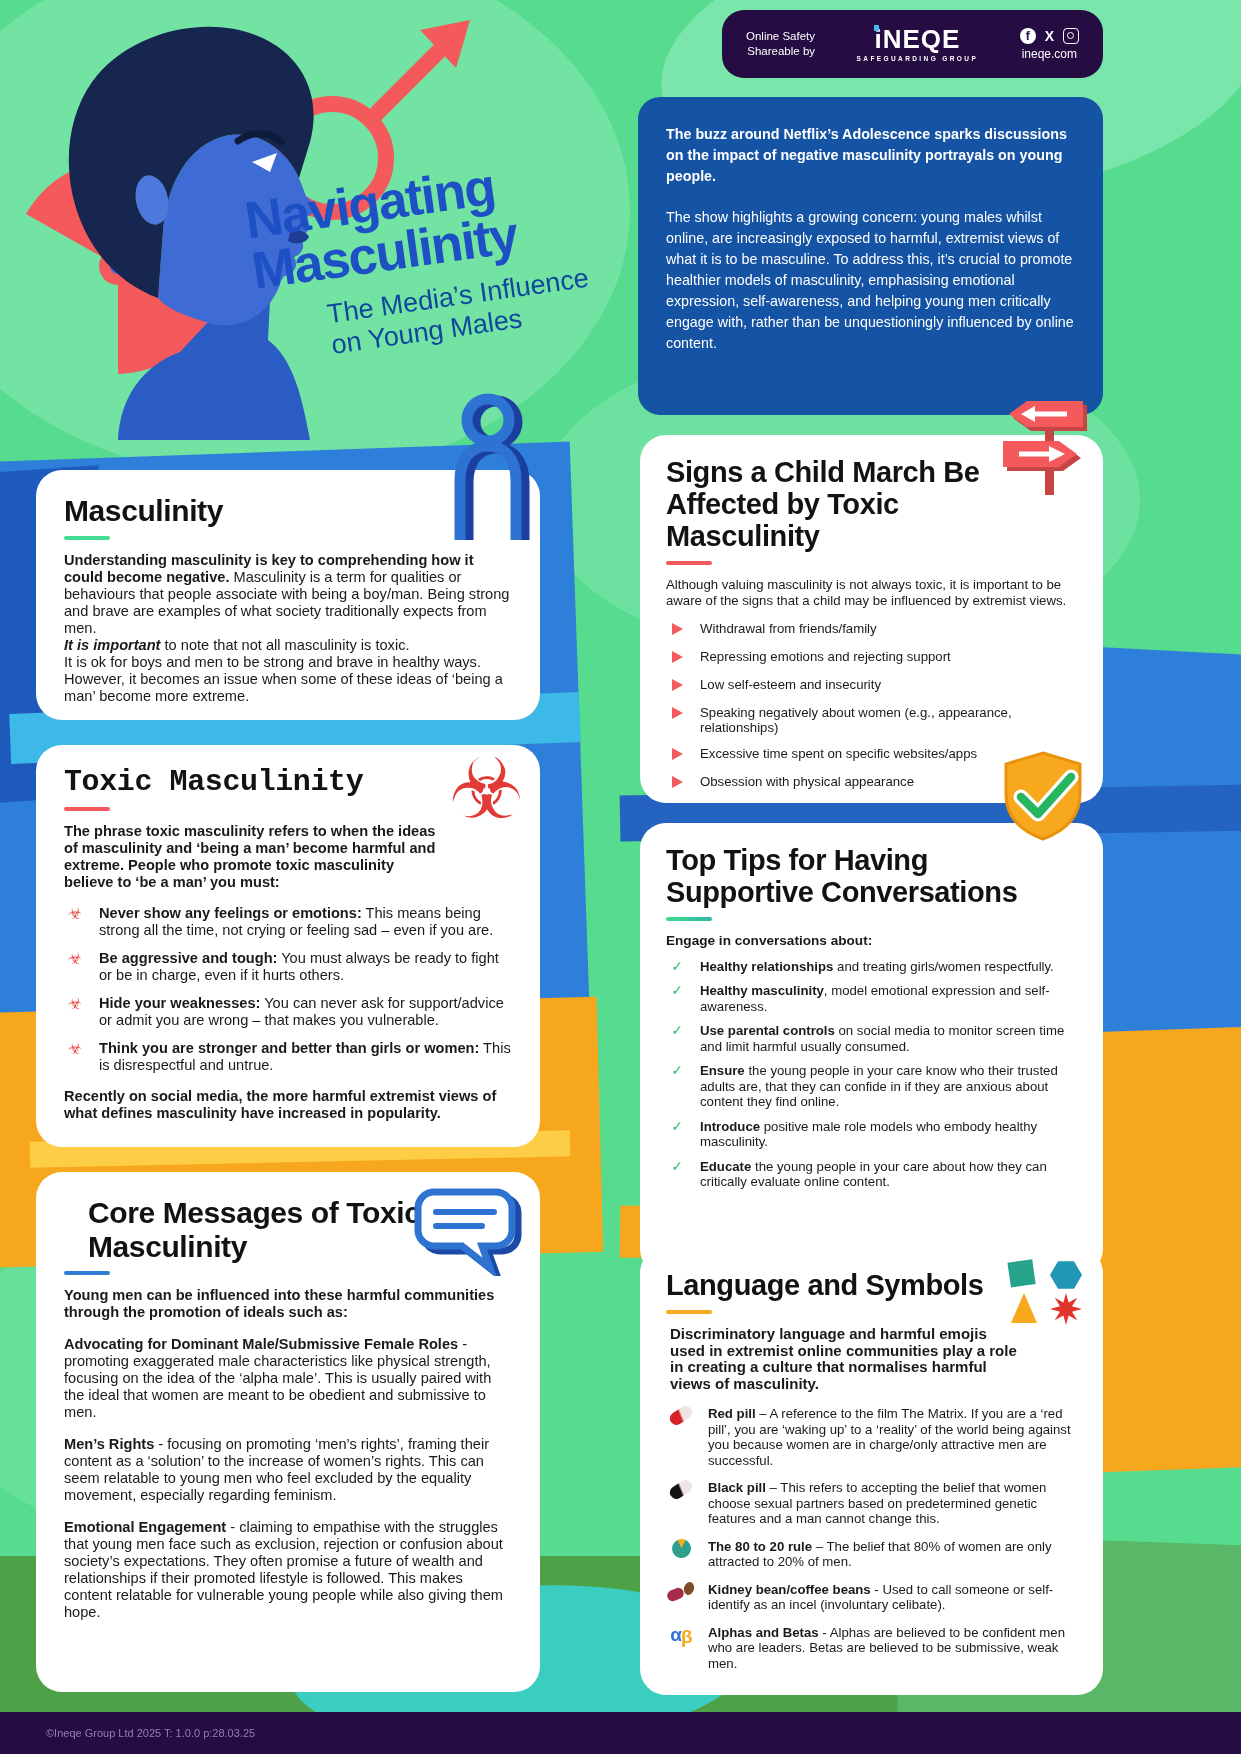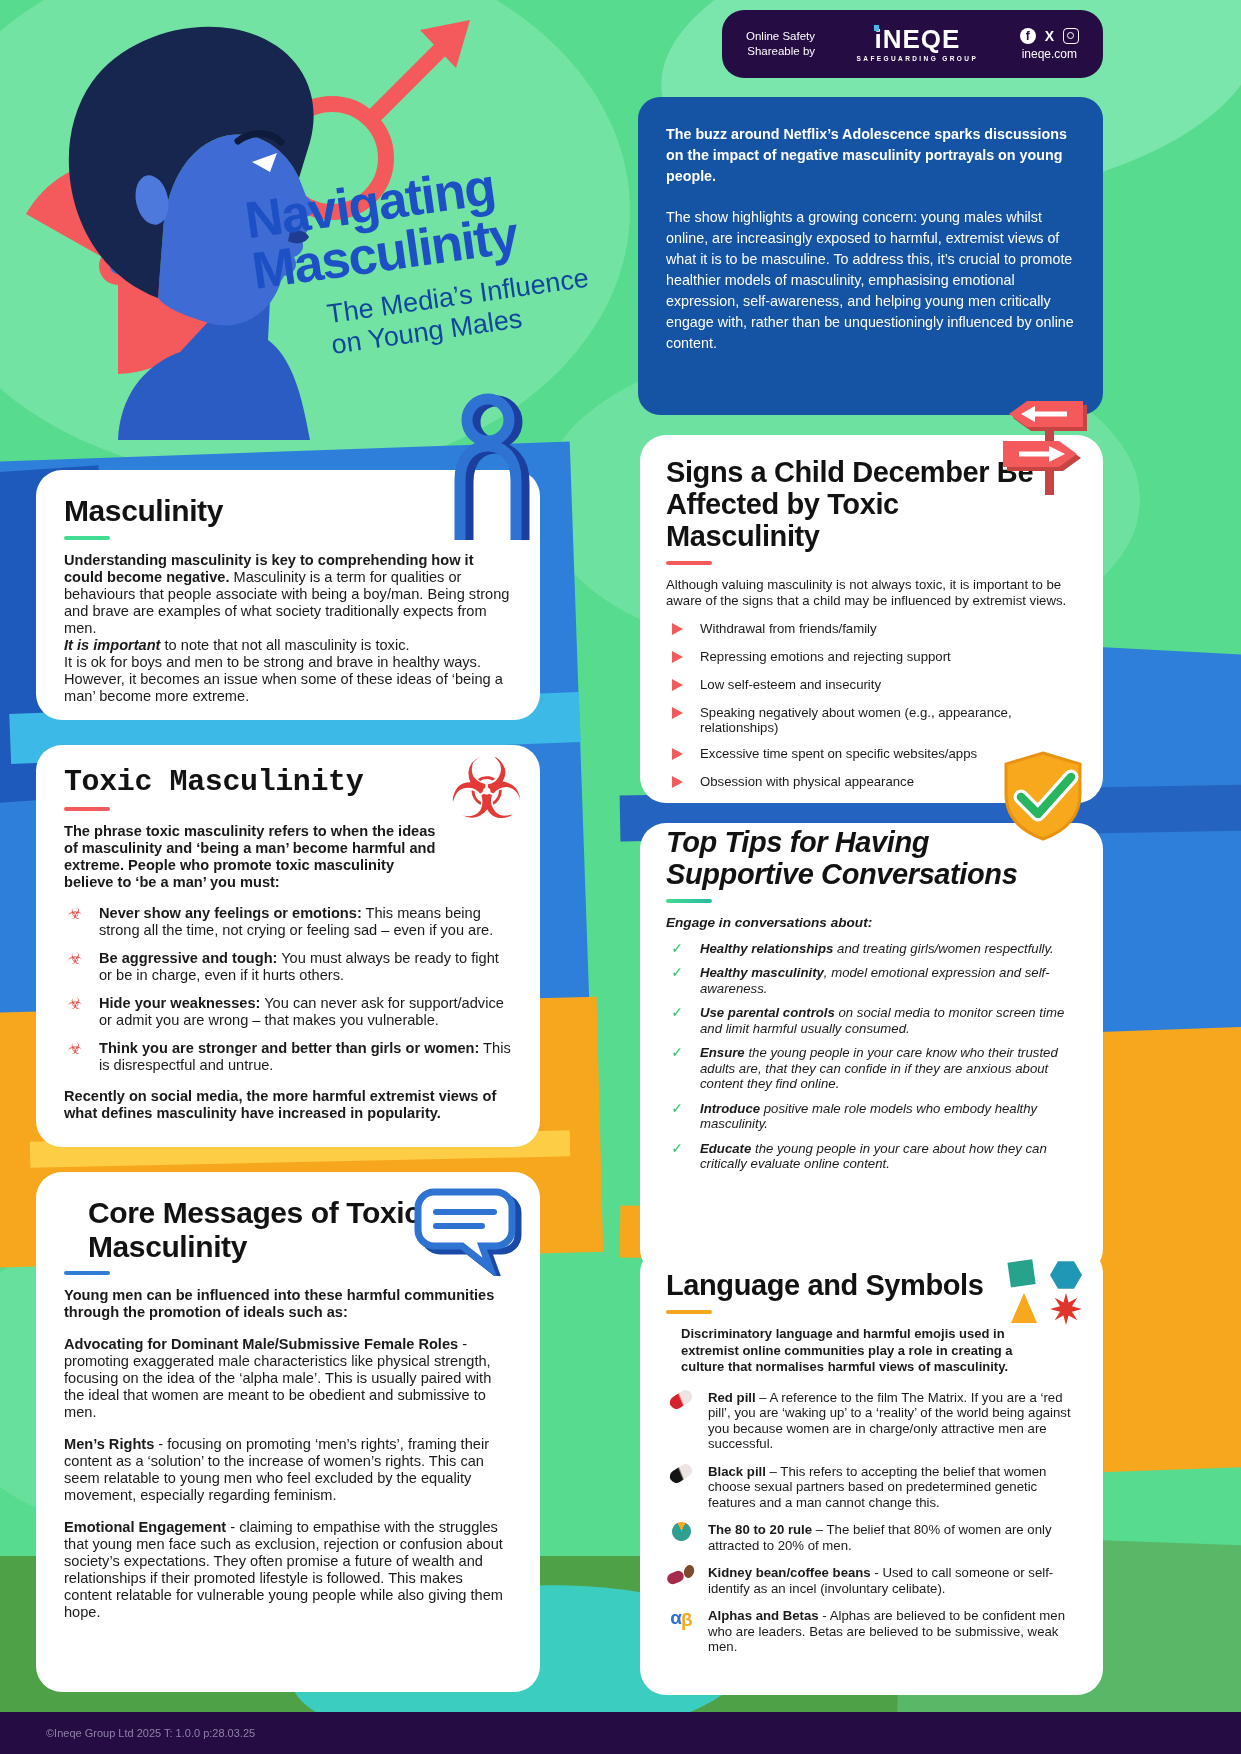--- a/index.html
+++ b/index.html
@@ -91,33 +91,33 @@
 
   .card-signs{left:640px;top:435px;width:463px;height:368px;padding:22px 26px;}
   .card-signs h2{font-size:29px;line-height:1.1;}
   .card-signs .intro{margin:0 0 12px 0;font-size:13.2px;line-height:16px;}
   .card-signs .bullet{gap:12px;margin-bottom:10px;}
   .card-signs .bullet p{font-size:13.2px;line-height:15.5px;}
   .signpost-corner{position:absolute;right:14px;top:-38px;}
   .tri{width:0;height:0;border-left:11px solid #f4595c;border-top:6px solid transparent;
     border-bottom:6px solid transparent;display:inline-block;margin-top:2px;}
 
-  .card-tips{left:640px;top:823px;width:463px;height:452px;padding:4px 26px;font-style:italic;}
+  .card-tips{left:640px;top:823px;width:463px;height:452px;padding:22px 26px;}
   .card-tips h2{font-size:29px;line-height:1.1;}
   .rule-teal{background:linear-gradient(90deg,#41dc92,#2bb9a0);height:4px;}
   .card-tips .intro{margin:0 0 10px 0;font-size:13.6px;line-height:16px;font-weight:700;}
   .card-tips .bullet{gap:12px;margin-bottom:9px;}
   .card-tips .bullet p{font-size:13.2px;line-height:15.5px;}
   .check-glyph{color:#2ebe65;font-weight:700;font-size:14px;line-height:15.5px;}
   .shield-corner{position:absolute;right:10px;top:-76px;}
 
   .card-lang{left:640px;top:1247px;width:463px;height:448px;padding:22px 26px;}
   .card-lang h2{font-size:29px;}
   .rule-orange{background:#f7a81d;}
-  .card-lang .intro{margin:0 0 14px 15px;font-size:13px;line-height:16.5px;font-weight:700;padding-right:60px;}
+  .card-lang .intro{margin:0 0 14px 4px;font-size:15px;line-height:16.5px;font-weight:700;padding-right:60px;}
   .card-lang .bullet{gap:12px;margin-bottom:12px;}
   .card-lang .bullet .b-icon{width:30px;}
   .card-lang .bullet p{font-size:13.2px;line-height:15.5px;}
   .shapes-corner{position:absolute;right:12px;top:6px;}
   .pill{display:inline-block;width:24px;height:13px;border-radius:7px;transform:rotate(-32deg);margin-top:3px;}
   .pill-red{background:linear-gradient(100deg,#d6232b 46%,#efe4e4 54%);}
   .pill-black{background:linear-gradient(100deg,#141414 46%,#efe4e4 54%);}
   .rule8020{display:inline-block;width:19px;height:19px;border-radius:50%;
     background:conic-gradient(#f7a81d 0 14%,#2fa08f 14% 100%);transform:rotate(-26deg);}
   .beans{display:inline-block;position:relative;width:28px;height:20px;}
@@ -282,21 +282,21 @@
       <polygon points="90,8 90,34 34,34 16,21 34,8" fill="#c64542"></polygon>
       <polygon points="86,4 86,30 30,30 12,17 30,4" fill="#f4595c"></polygon>
       <line x1="70" y1="17" x2="36" y2="17" stroke="#ffffff" stroke-width="5"></line>
       <polygon points="38,9 24,17 38,25" fill="#ffffff"></polygon>
       <polygon points="10,48 66,48 84,61 66,74 10,74" fill="#c64542"></polygon>
       <polygon points="6,44 62,44 80,57 62,70 6,70" fill="#f4595c"></polygon>
       <line x1="22" y1="57" x2="54" y2="57" stroke="#ffffff" stroke-width="5"></line>
       <polygon points="52,49 68,57 52,65" fill="#ffffff"></polygon>
     </svg>
     <h2>
-      <div>Signs a Child December Be</div>
+      <div>Signs a Child March Be</div>
       <div>Affected by Toxic</div>
       <div>Masculinity</div>
     </h2>
     <div class="rule rule-red"></div>
     <p class="intro">Although valuing masculinity is not always toxic, it is important to be aware of the signs that a child may be influenced by extremist views.</p>
     <div class="bullet">
       <span class="b-icon"><span class="tri"></span></span>
       <p>Withdrawal from friends/family</p>
     </div>
     <div class="bullet">

